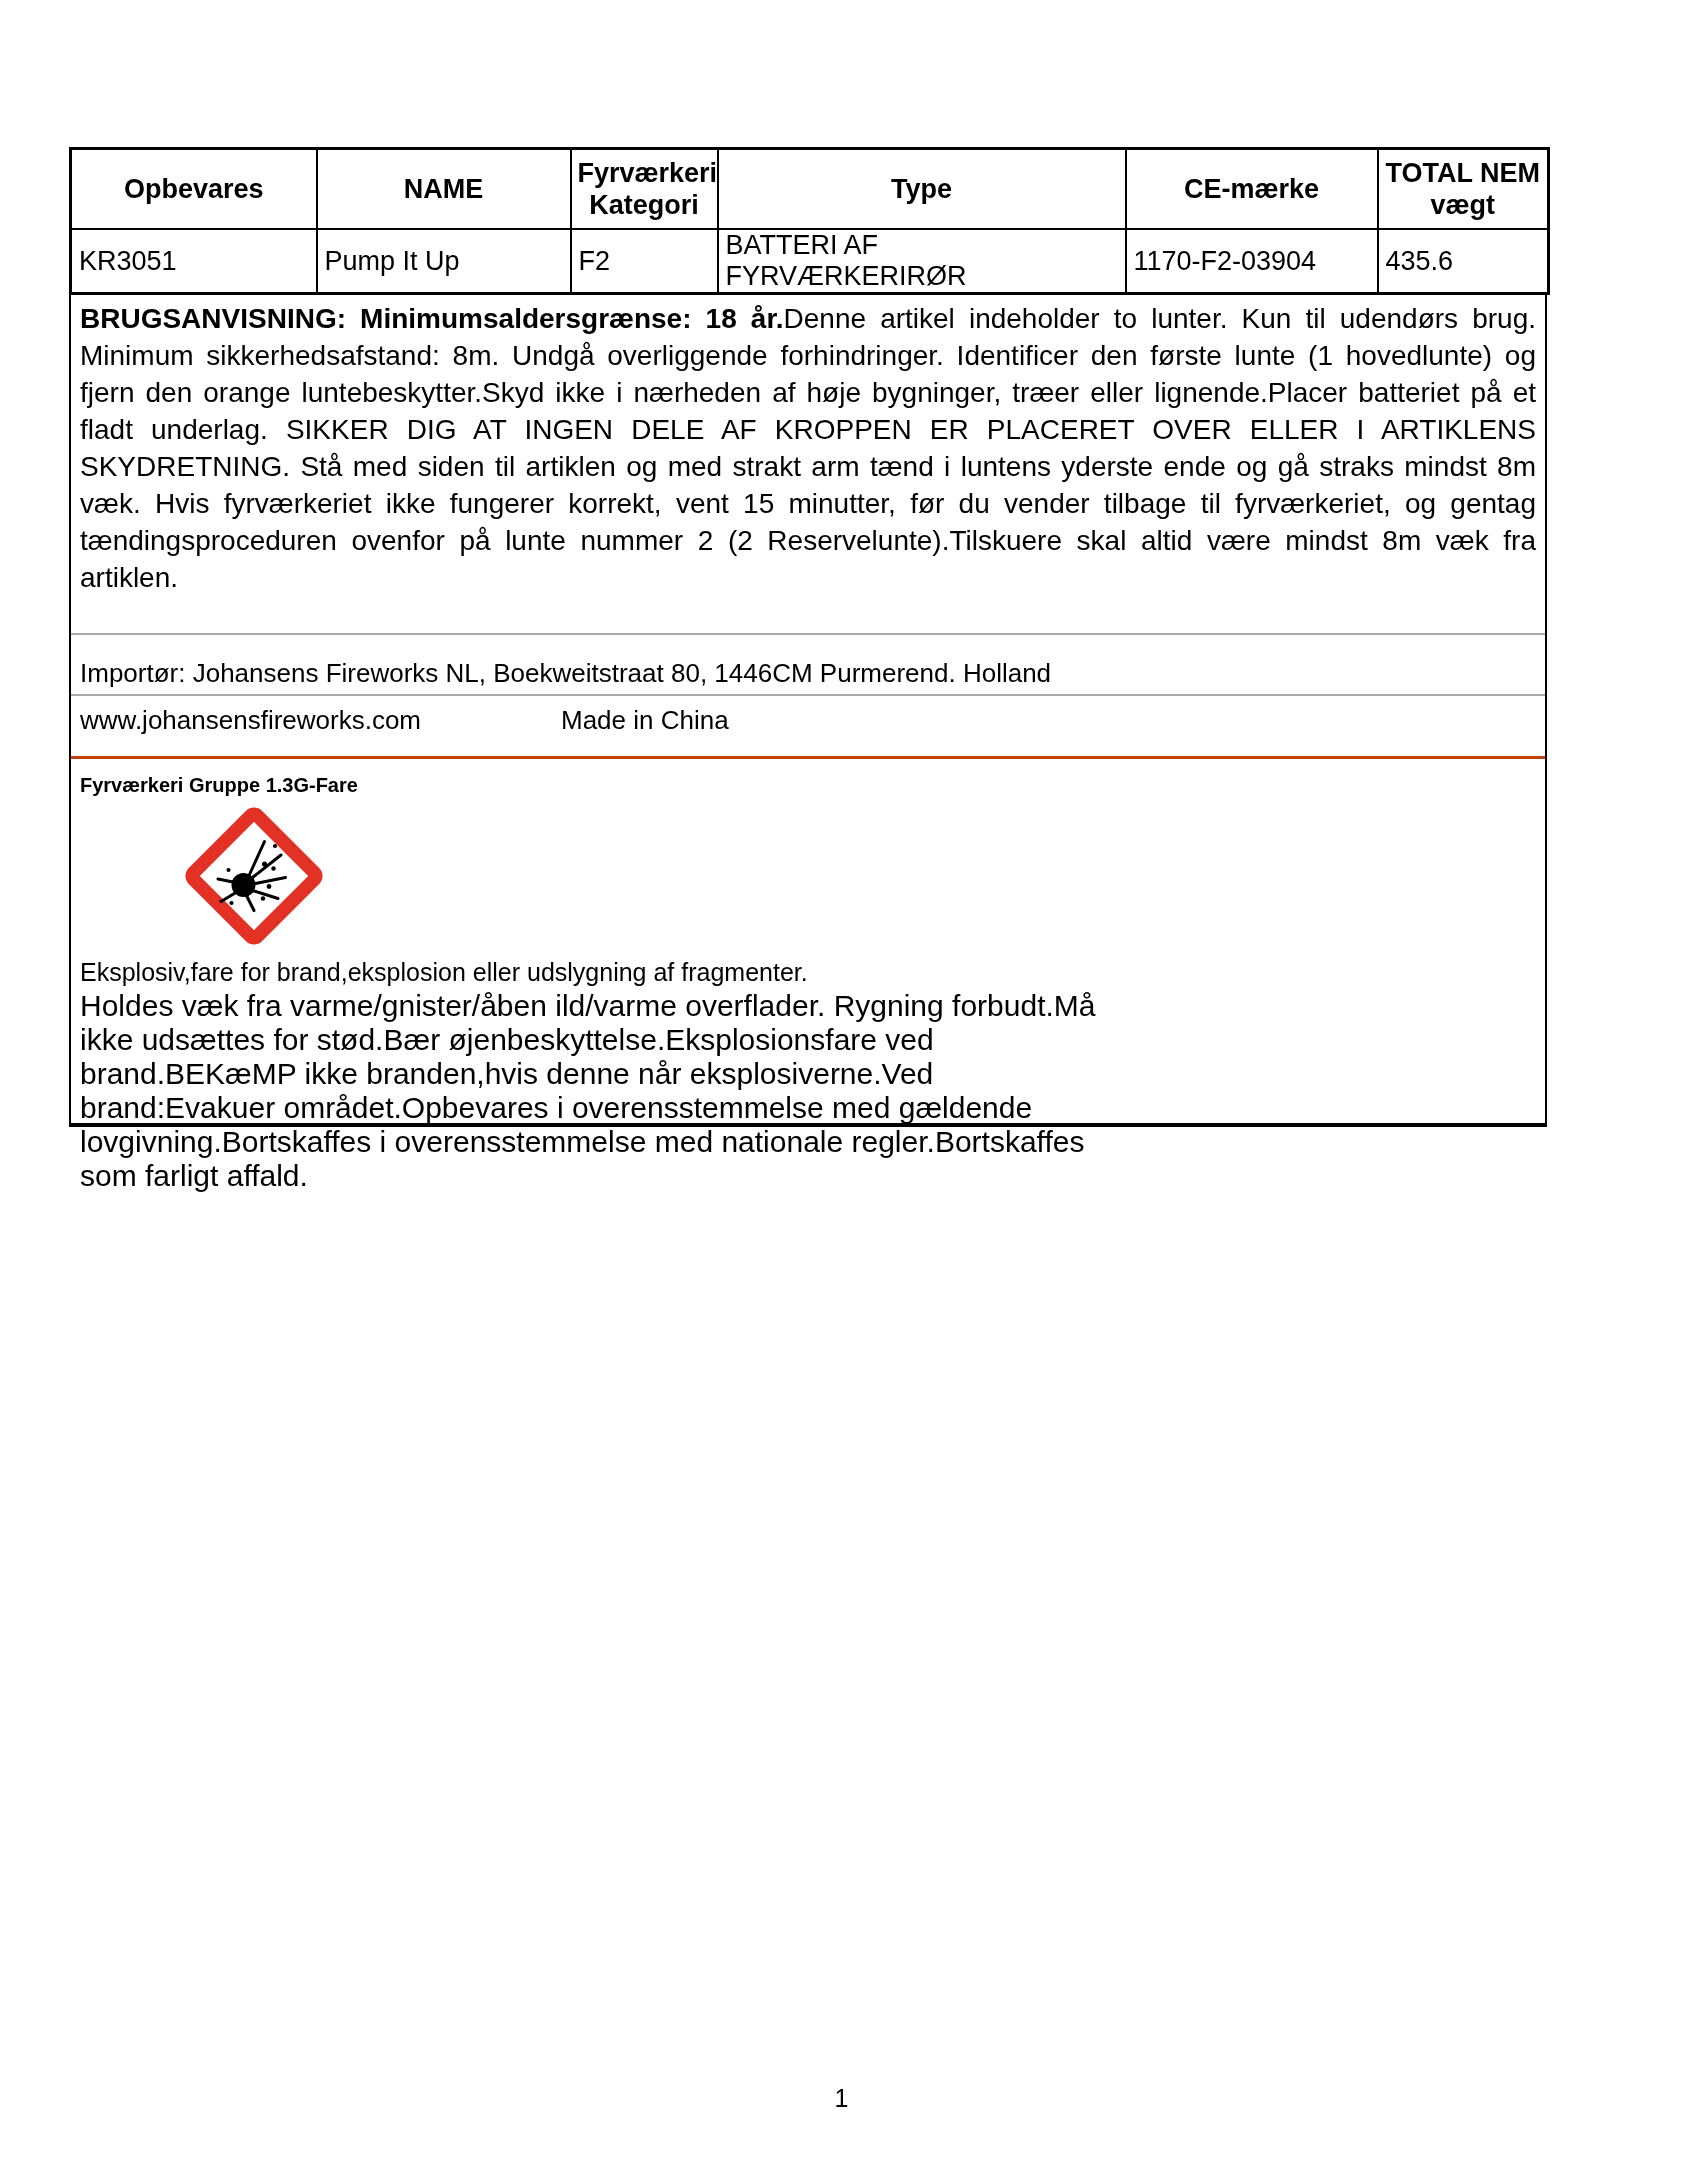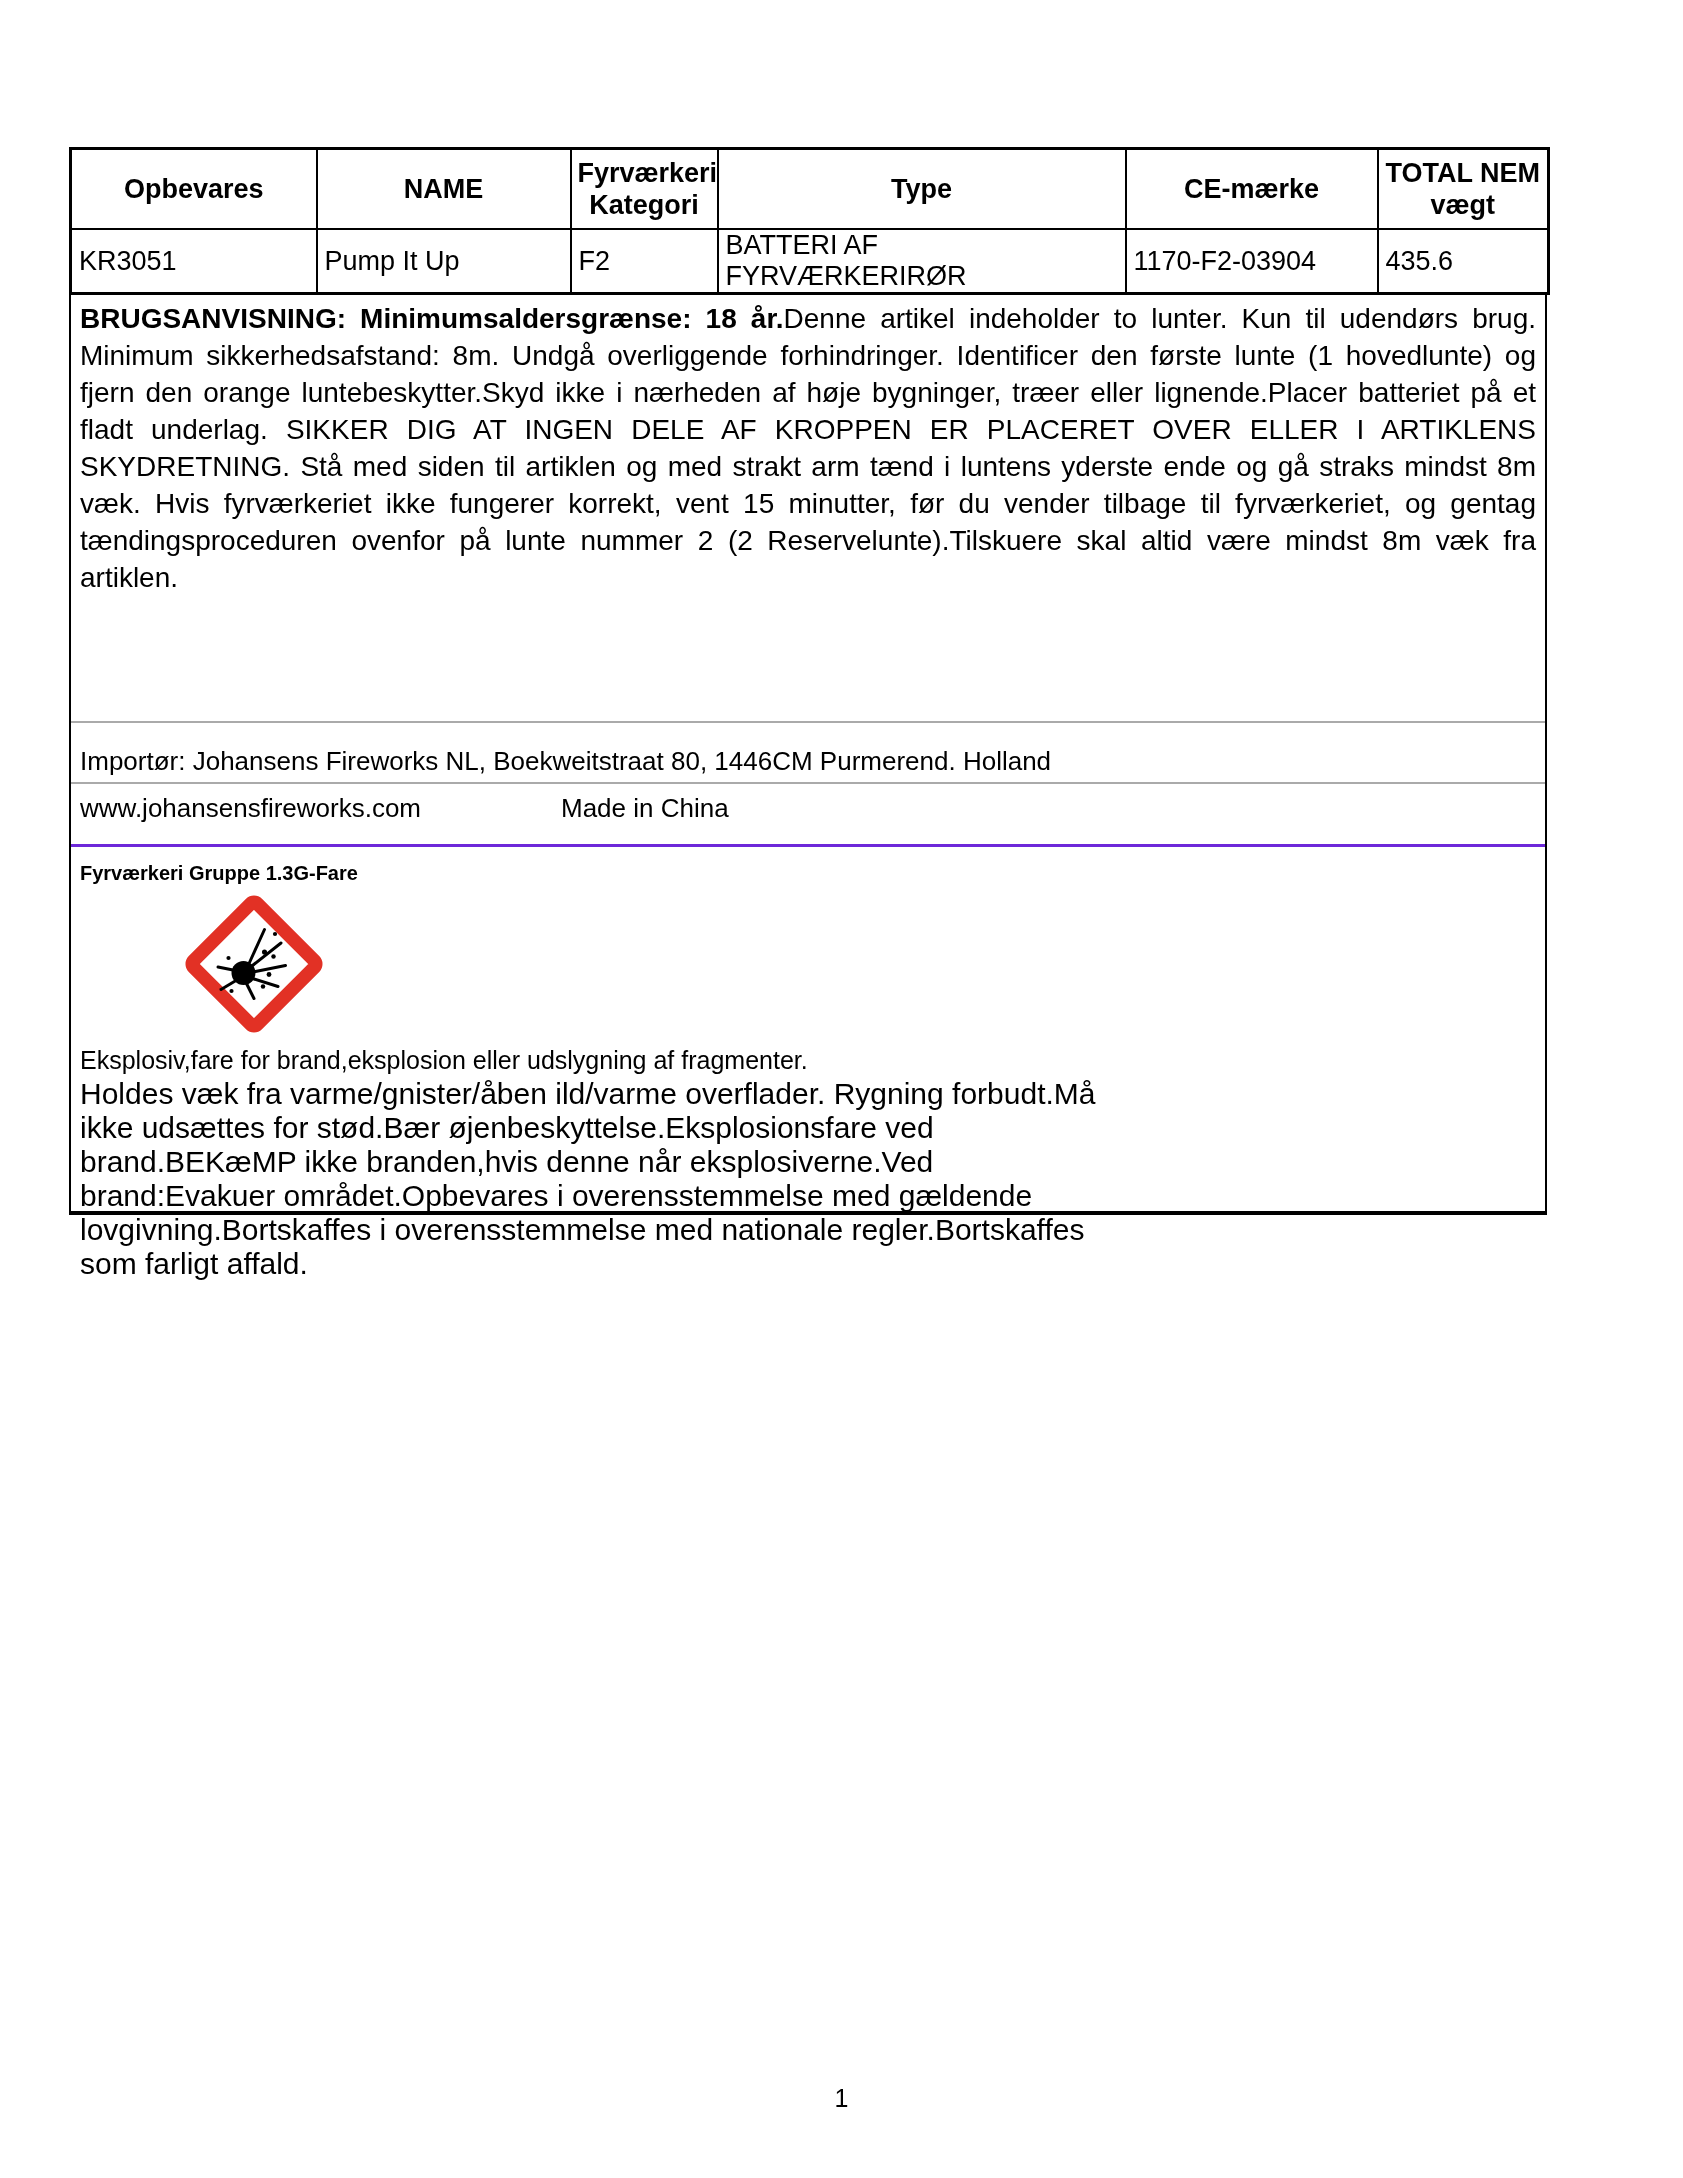--- a/index.html
+++ b/index.html
@@ -38,21 +38,21 @@
   }
   
   .sections {
     width:100%;
     box-sizing:border-box;
     border-left:2px solid #000;
     border-right:2px solid #000;
   }
   .sec { box-sizing:border-box; }
   .sec-instructions {
-    height:428px;
+    height:340px;
     padding:5px 9px;
     border-bottom:2px solid #aaaaaa;
   }
   .instr {
     margin:0;
     font-size:28px;
     line-height:37px;
     text-align:justify;
   }
   .instr .lead { font-weight:bold; }
@@ -60,21 +60,21 @@
     height:61px;
     padding:23px 9px;
     font-size:26px;
     border-bottom:2px solid #aaaaaa;
   }
   .sec-website {
     height:63px;
     padding:9px 9px;
     font-size:26px;
     position:relative;
-    border-bottom:3px solid #6d28d9;
+    border-bottom:3px solid #c2410c;
   }
   .made-in { position:absolute; left:490px; top:9px; }
   .sec-hazard {
     height:368px;
     padding:5px 9px;
     border-bottom:4px solid #000;
   }
   .hazard-heading {
     margin:10px 0 3px 0;
     font-size:20px;

